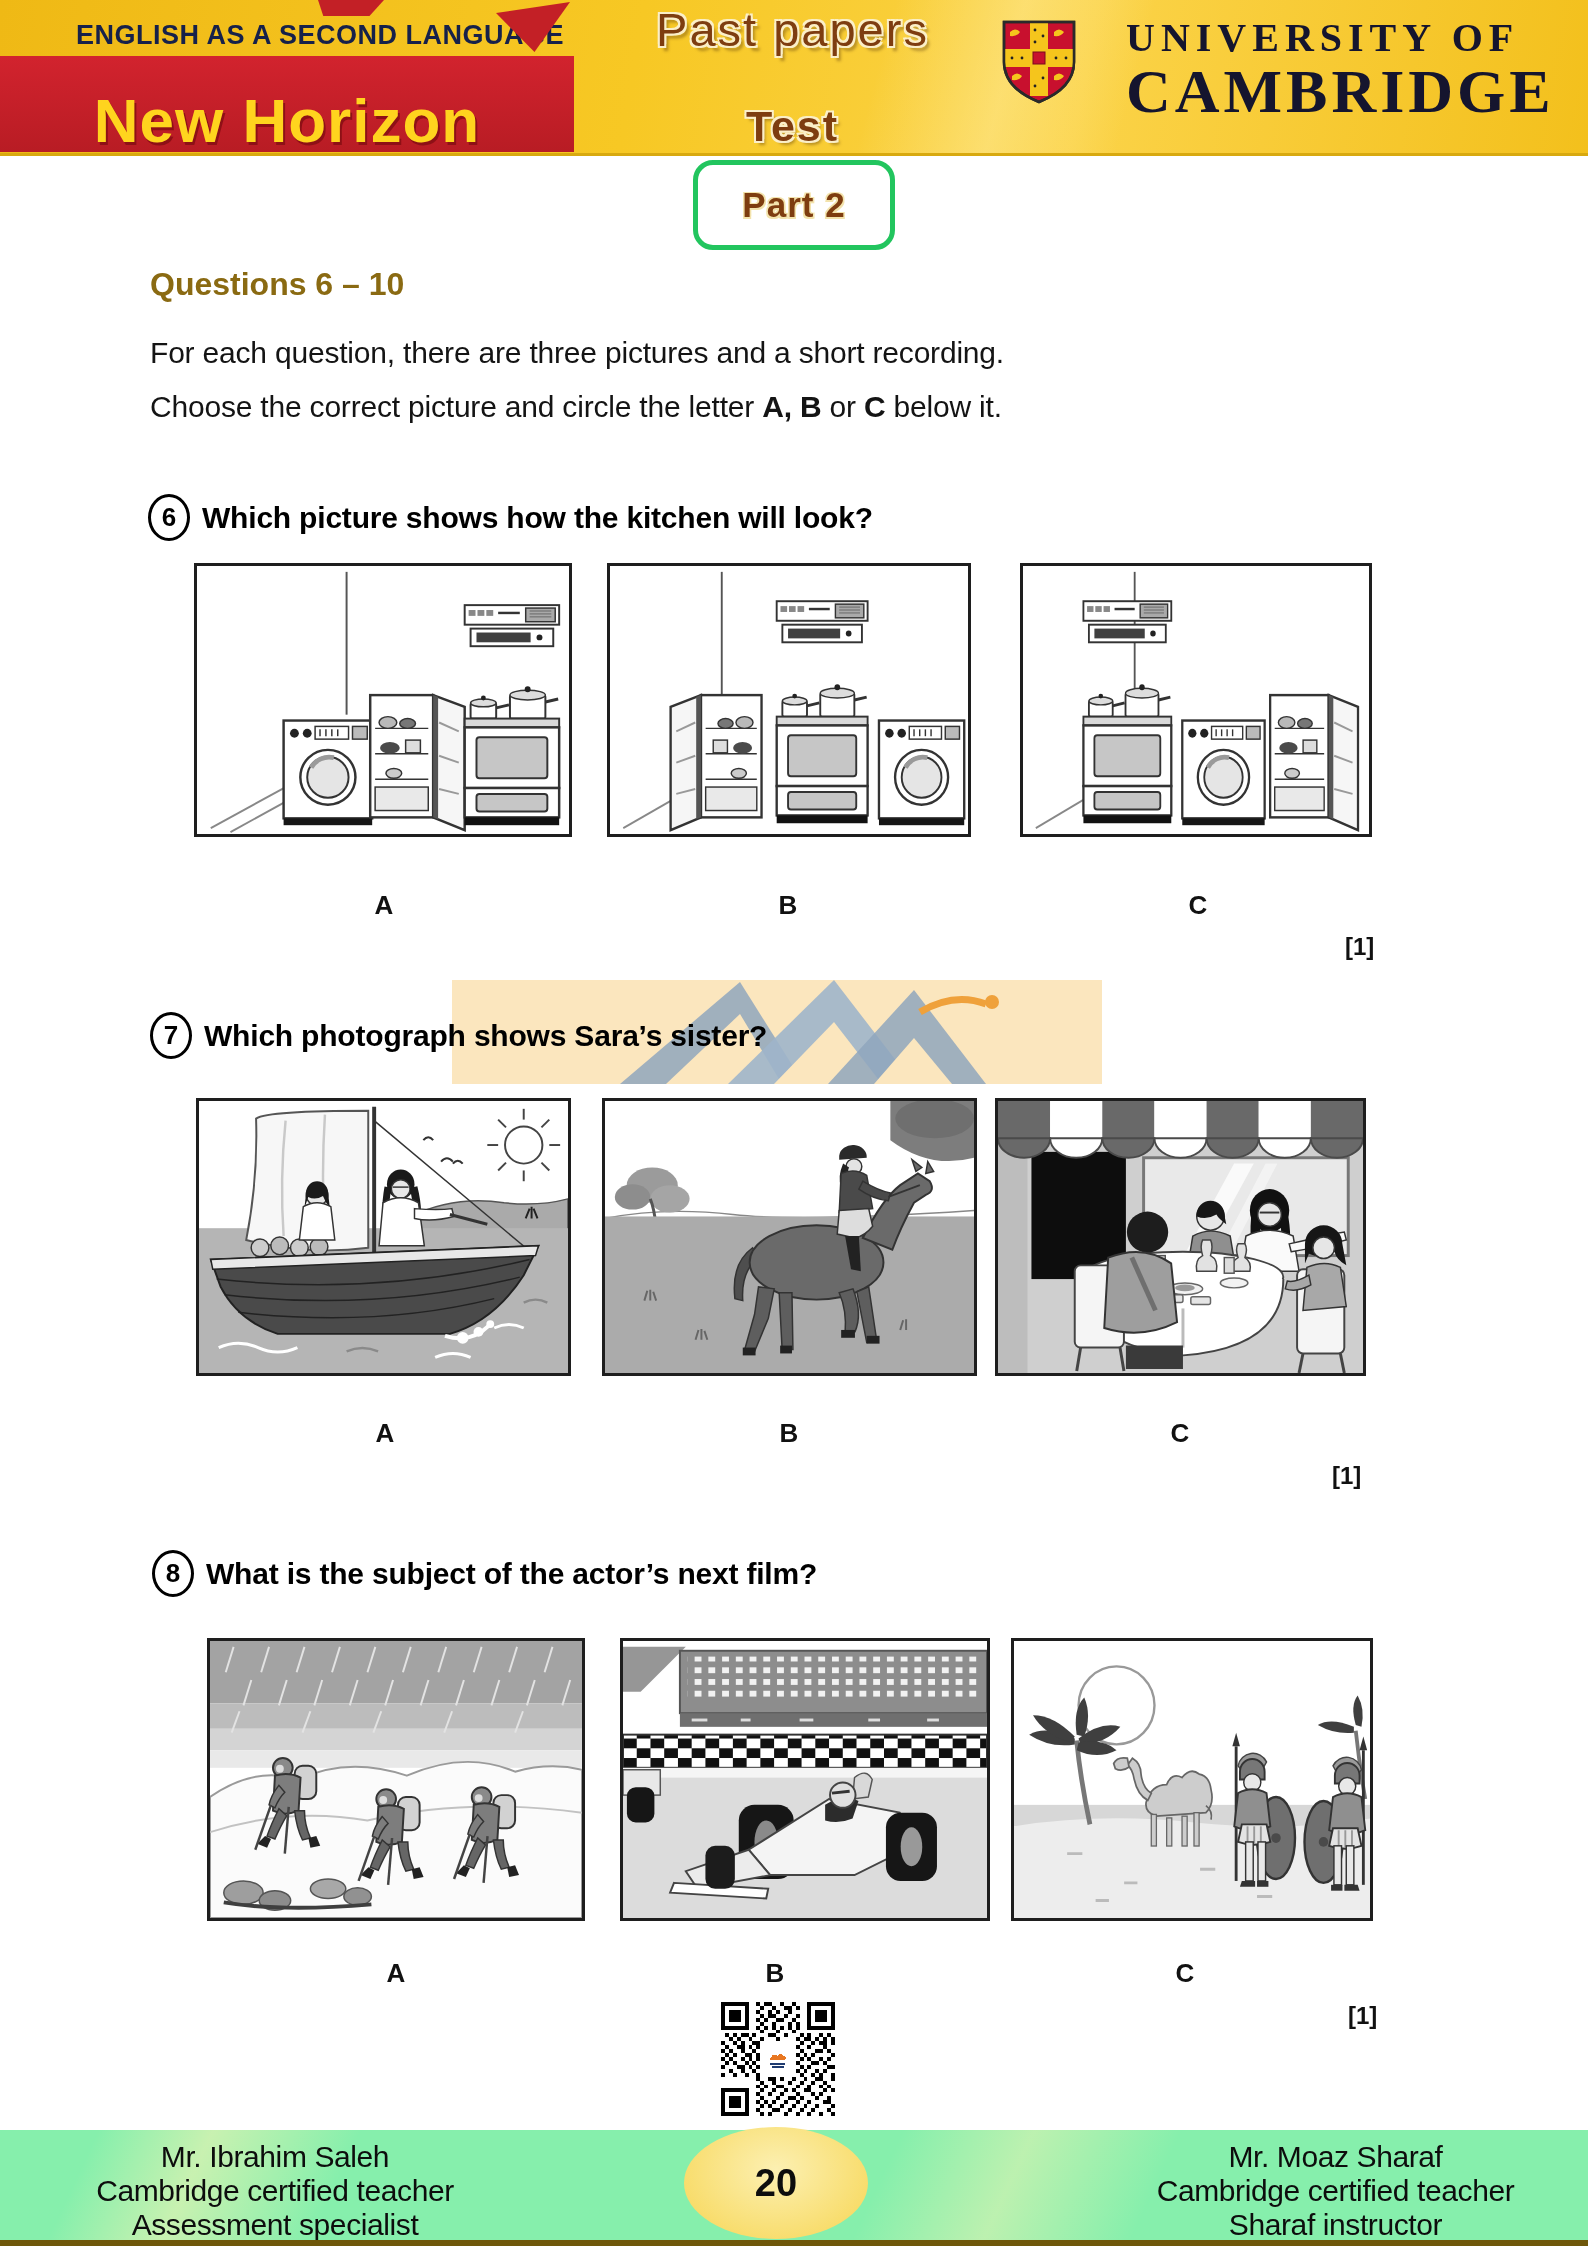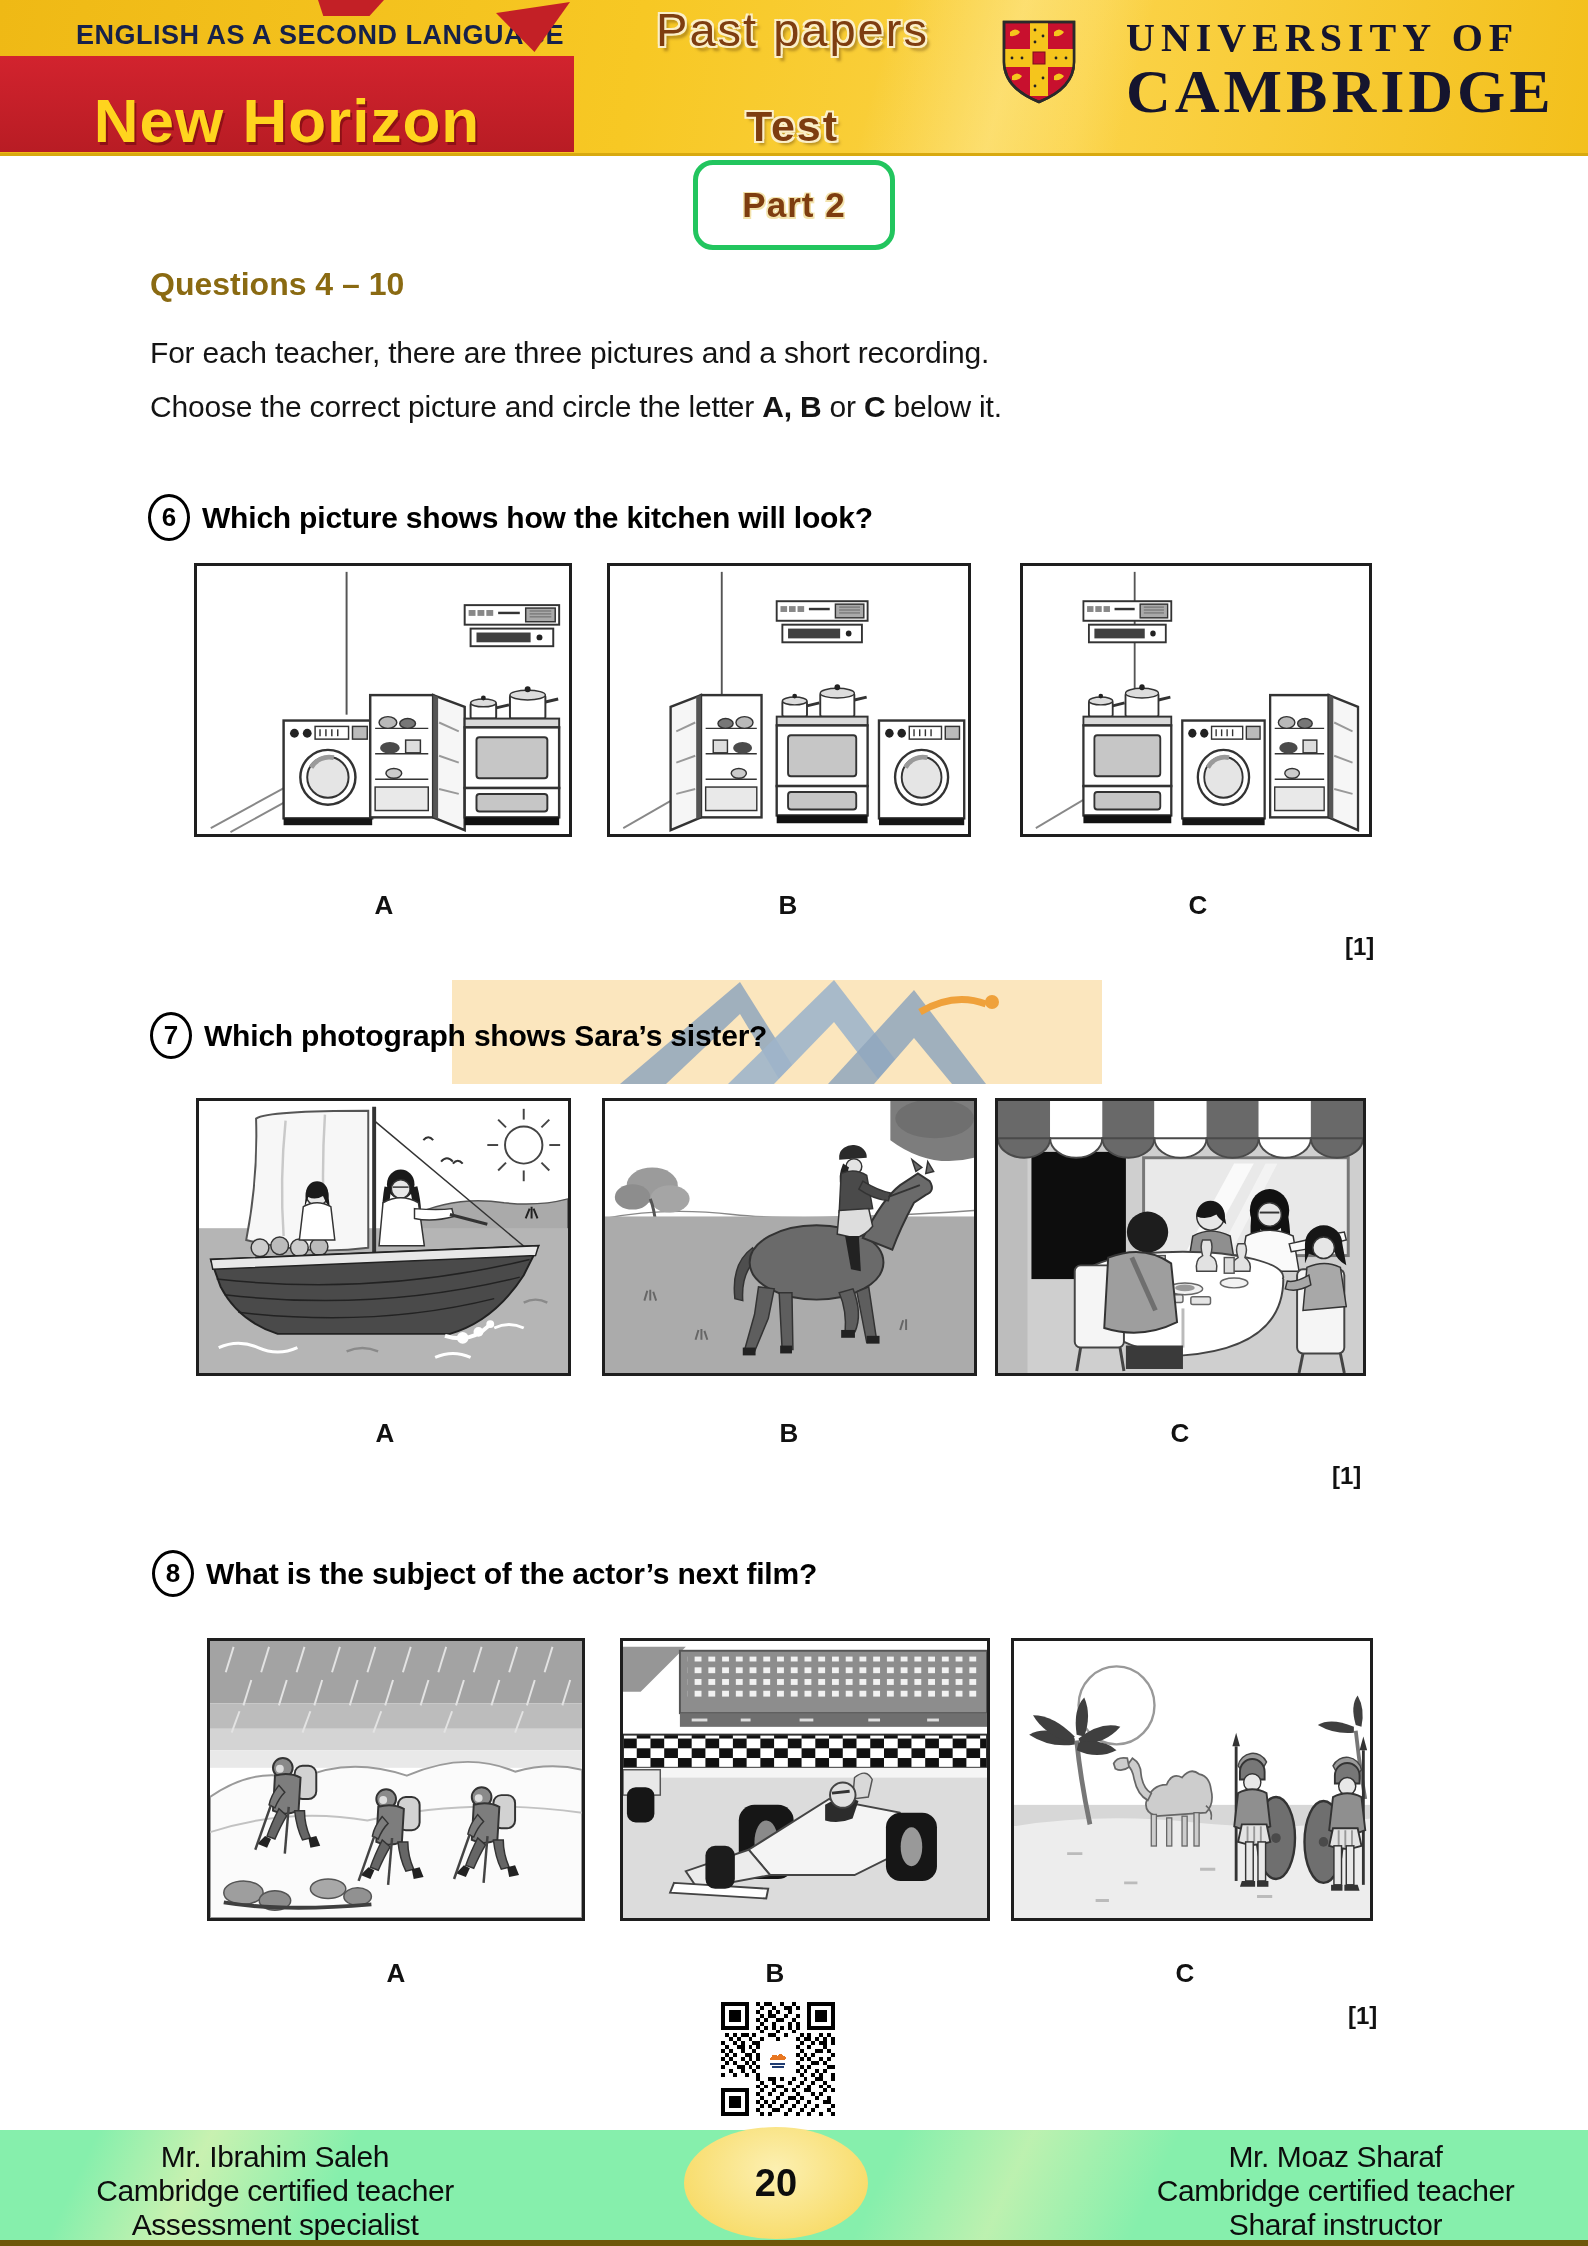--- a/index.html
+++ b/index.html
@@ -198,22 +198,22 @@
     </svg>
   </div>
   <div class="cam-text">
     <div class="l1">UNIVERSITY OF</div>
     <div class="l2">CAMBRIDGE</div>
   </div>
   <div class="badge">
     <span>Part 2</span>
   </div>
 
-  <div class="h-questions">Questions 4 – 10</div>
-  <div class="instr" style="top:336px">For each teacher, there are three pictures and a short recording.</div>
+  <div class="h-questions">Questions 6 – 10</div>
+  <div class="instr" style="top:336px">For each question, there are three pictures and a short recording.</div>
   <div class="instr" style="top:390px"><span>Choose the correct picture and circle the letter </span><b>A, B</b><span> or </span><b>C</b><span> below it.</span></div>
 
   <div class="qhead" style="left:148px;top:494px">
     <span class="qnum">6</span>
     <span>Which picture shows how the kitchen will look?</span>
   </div>
 
   <div class="pic" style="left:194px;top:563px;width:378px;height:274px">
     <svg viewBox="0 0 378 274" preserveAspectRatio="none">
       <line x1="152" y1="6" x2="152" y2="152" stroke="#555" stroke-width="2"></line>

